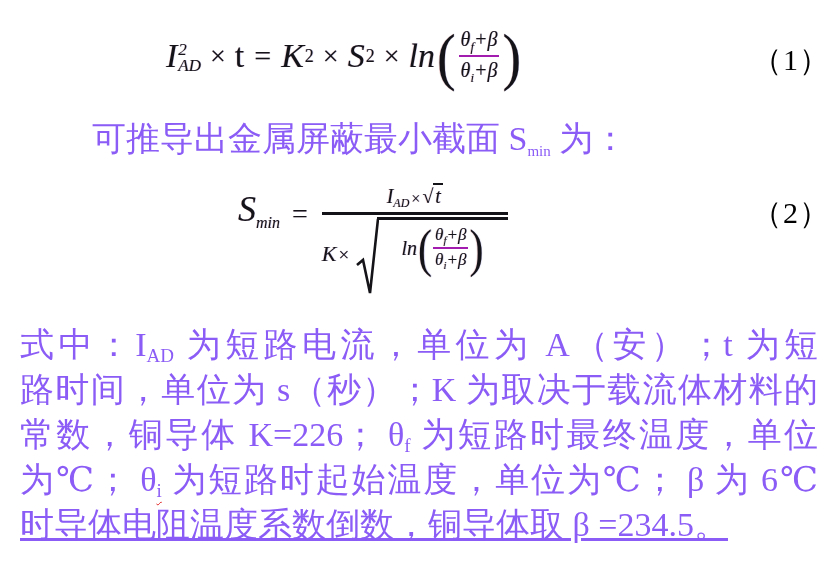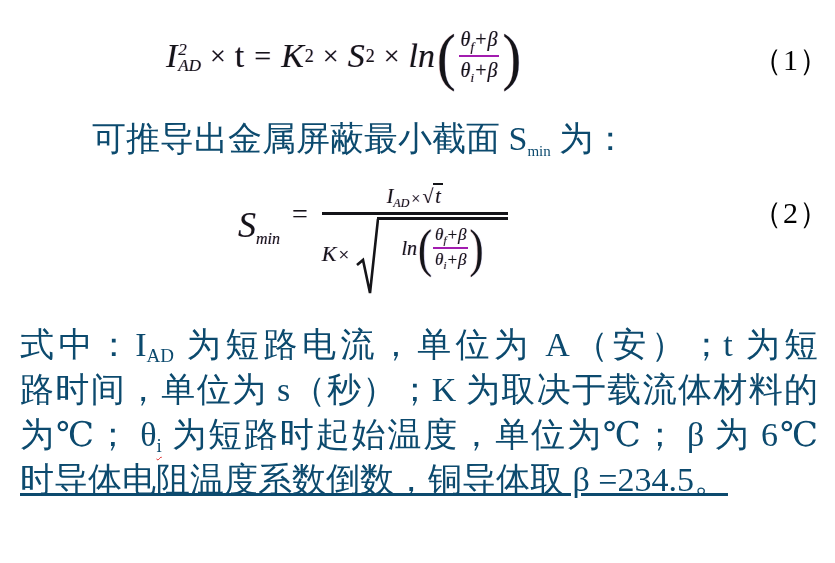--- a/index.html
+++ b/index.html
@@ -19,21 +19,21 @@
   .supn{font-size:18px;vertical-align:12px;margin-left:1px;}
   .bp{display:inline-block;font-size:56px;line-height:1;transform:scaleY(1.15);
       font-style:normal;margin:0 2px;}
   .sfrac{display:inline-flex;flex-direction:column;
          font-size:20px;line-height:24px;font-style:italic;margin:0 1px;}
   .sfrac .fr-top{padding:0 2px 1px 2px;}
   .sfrac .fr-bot{border-top:2px solid #a21caf;padding:1px 2px 0 2px;}
   .tsub{font-size:13px;position:relative;top:5px;font-style:italic;}
 
   .f2{left:238px;top:184px;display:flex;align-items:flex-start;}
-  .f2 .smin{font-size:36px;margin-top:20px;text-align:right;}
+  .f2 .smin{font-size:36px;margin-top:4px;text-align:right;}
   .f2 .smin .ssub{font-size:16px;position:relative;top:7px;font-style:italic;}
   .f2 .eqs{font-size:28px;margin:14px 0 0 12px;}
   .bigfrac{display:inline-flex;flex-direction:column;margin-left:14px;width:186px;}
   .bignum{align-self:center;display:flex;align-items:flex-end;font-size:20px;padding-bottom:4px;height:24px;}
   .bignum .nsub{font-size:12px;position:relative;top:3px;font-style:italic;}
   .bignum .nop{font-size:16px;margin:0 2px;}
   .rootbody{border-top:2px solid #141418;padding:0 2px;}
   .mainbar{height:3px;background:#141418;width:100%;}
   .bigden{display:flex;align-items:flex-start;margin-top:2px;}
   .bigden .kx{font-size:22px;margin-top:24px;white-space:nowrap;}
@@ -44,21 +44,21 @@
   .radcontent .lnt{font-size:20px;margin-right:1px;}
   .bp2{display:inline-block;font-size:42px;line-height:1;transform:scaleY(1.25);font-style:normal;}
   .sfrac2{font-size:17px;line-height:20px;}
   .sfrac2 .tsub{font-size:11px;top:4px;}
 
   .eqno{position:absolute;left:752px;font-size:30px;letter-spacing:1px;}
   .eqno1{top:40px;}
   .eqno2{top:193px;}
 
   
-  .cn{font-size:34px;line-height:45px;color:#0c4a6e;}
+  .cn{font-size:34px;line-height:45px;color:#8b5cf6;}
   .intro{position:absolute;left:92px;top:116px;white-space:nowrap;}
   .intro .isub{font-size:15px;position:relative;top:6px;}
   .para{position:absolute;left:20px;top:322px;width:798px;}
   .pline{height:45px;text-align:justify;text-align-last:justify;}
   .pline.last{text-align-last:left;text-decoration:underline;}
   .psub{font-size:19px;position:relative;top:6px;}
   .psub.err{text-decoration:underline;text-decoration-style:wavy;
             text-decoration-color:#e02020;text-decoration-thickness:1px;text-underline-offset:4px;}
 </style>
 </head>
@@ -120,17 +120,18 @@
           <span class="bp2">)</span>
         </span>
       </span>
     </span>
   </div>
   <div class="eqno eqno2">（2）</div>
 
   <div class="cn para">
     <div class="pline"><span>式中：</span><span>I</span><span class="psub">AD</span><span> 为短路电流，单位为 A（安）；t 为短</span></div>
     <div class="pline"><span>路时间，单位为 s（秒）；K 为取决于载流体材料的</span></div>
+    <div class="pline"><span>常数，铜导体 K=226； θ</span><span class="psub">f</span><span> 为短路时最终温度，单位</span></div>
     <div class="pline"><span>为℃； θ</span><span class="psub err">i</span><span> 为短路时起始温度，单位为℃； β 为 6℃</span></div>
     <div class="pline last"><span>时导体电阻温度系数倒数，铜导体取 β =234.5。</span></div>
   </div>
 
 </div>
 
 </body></html>

